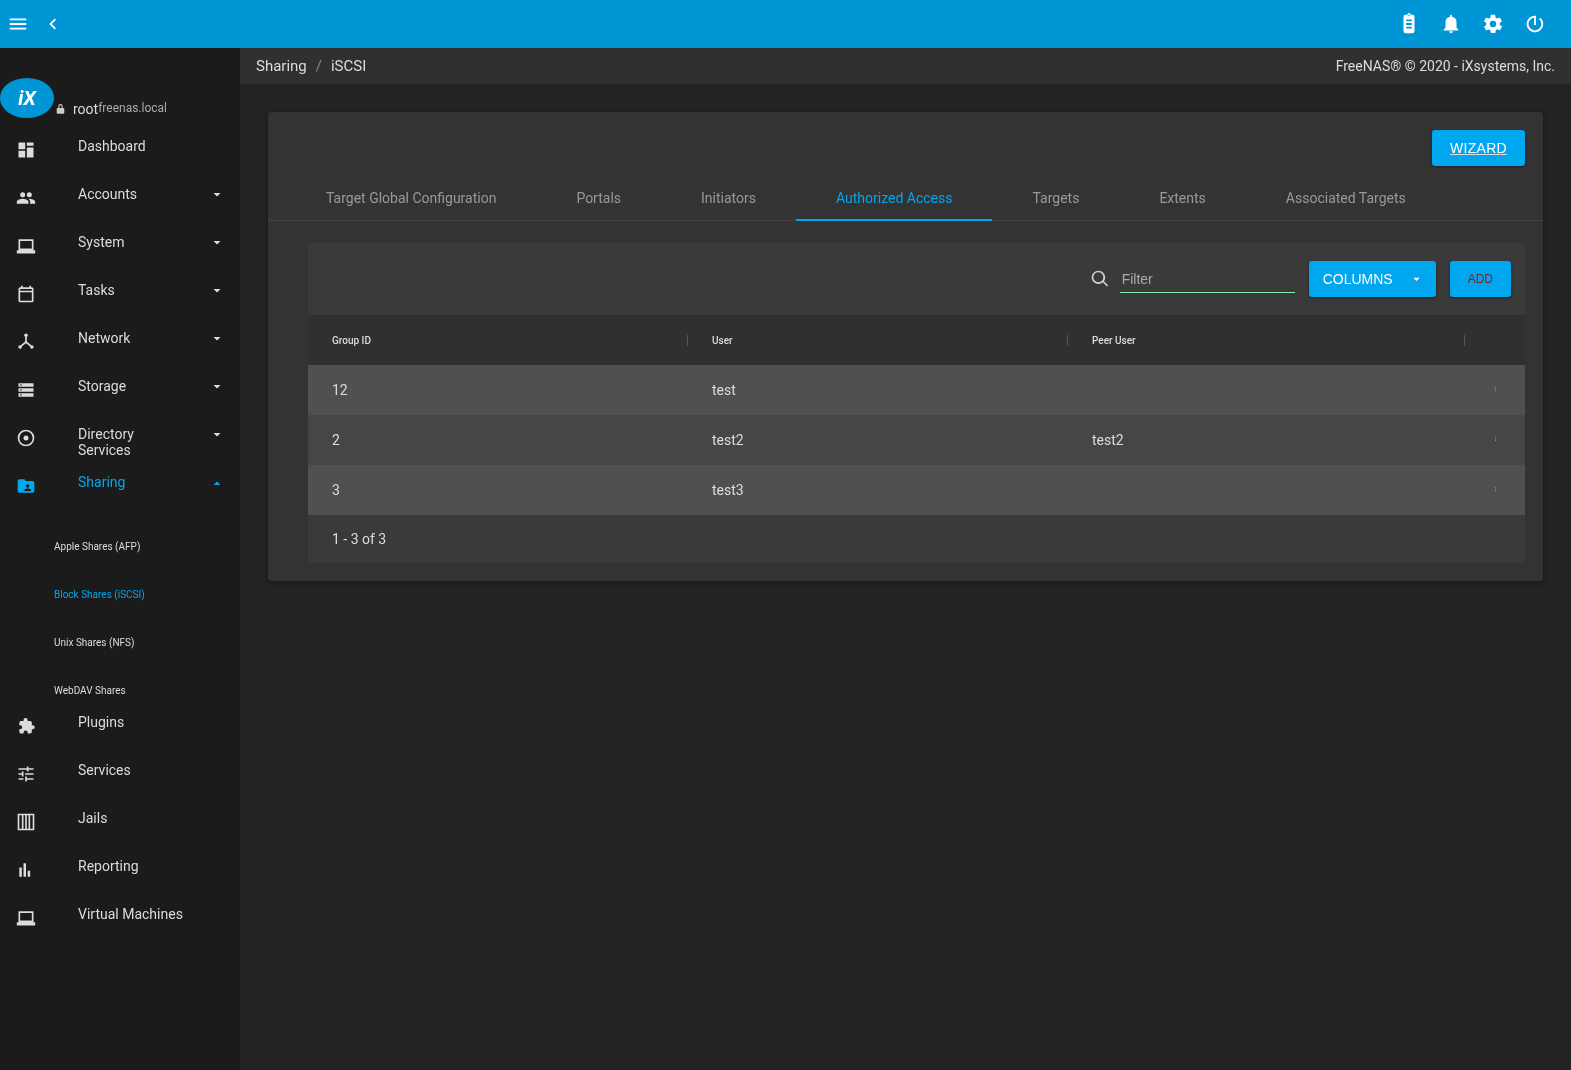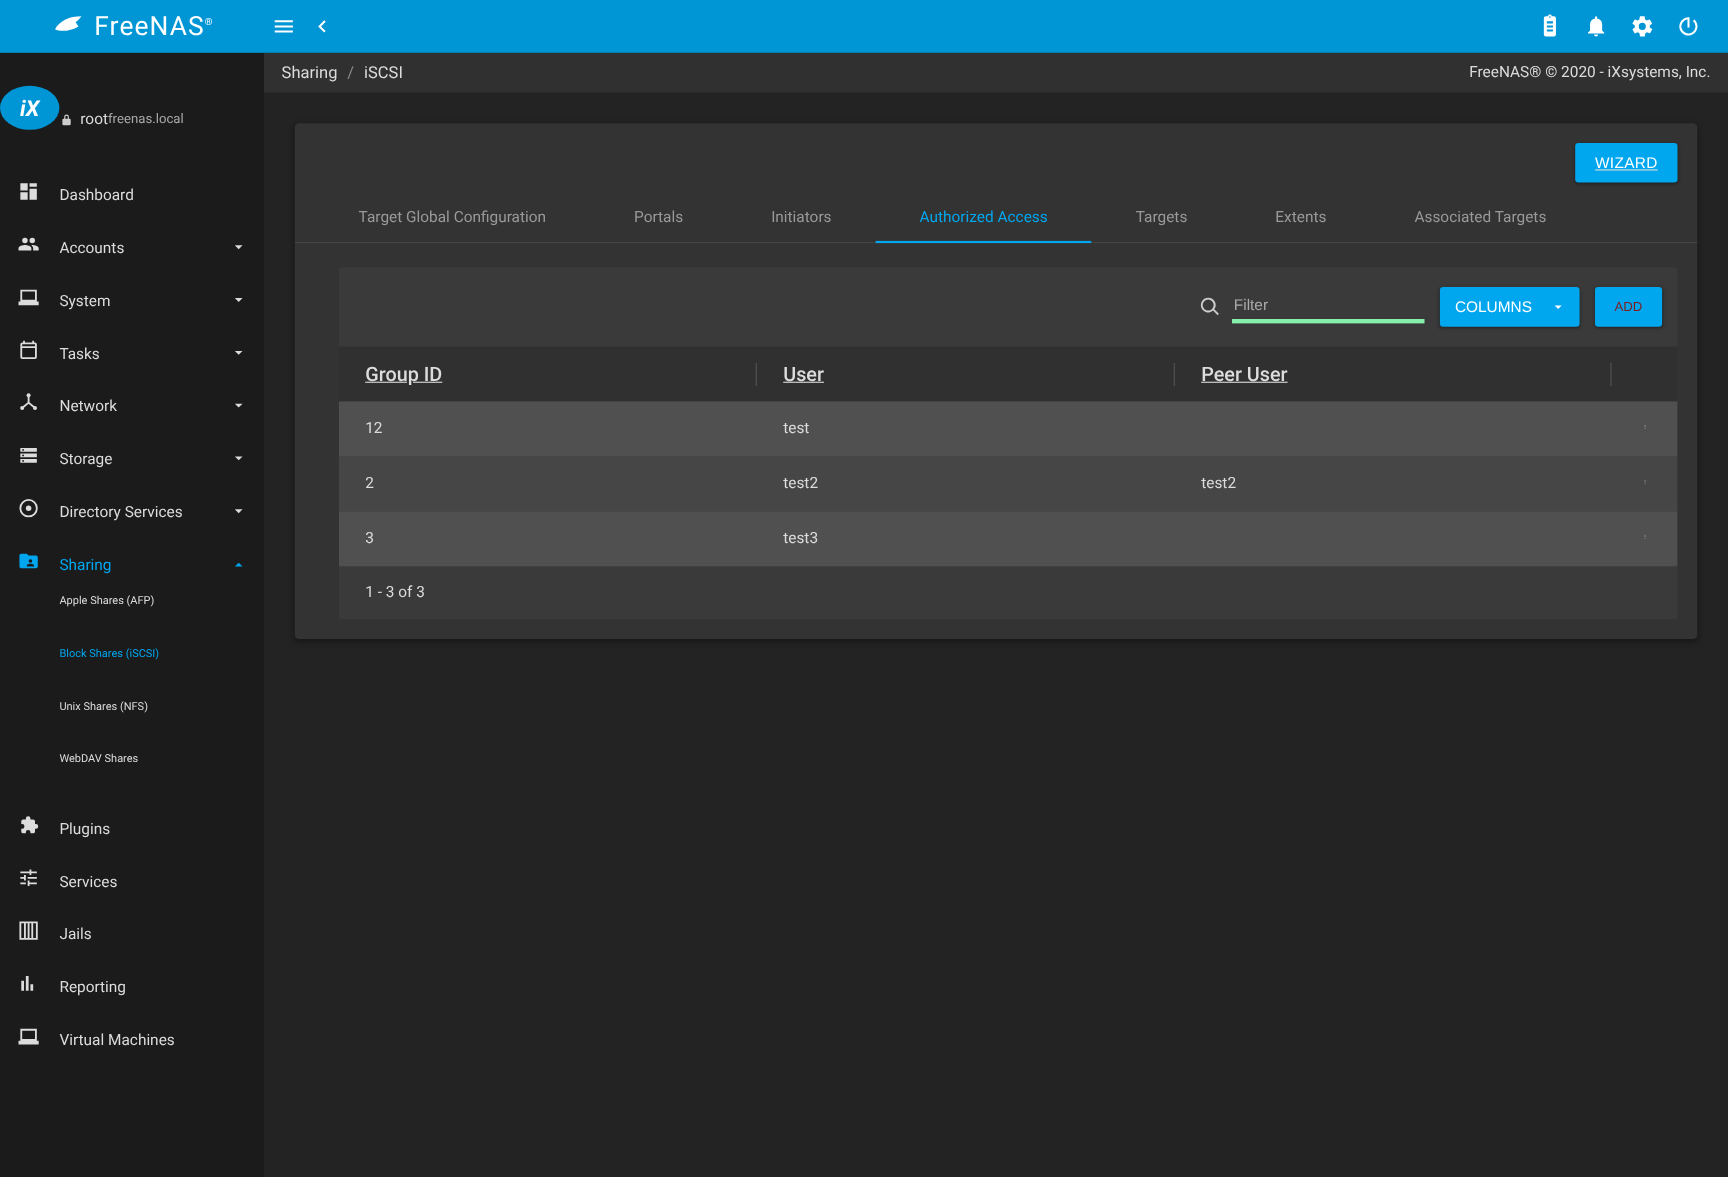--- a/index.html
+++ b/index.html
@@ -75,26 +75,27 @@
   .side-logo{
     width:54px;height:40px;border-radius:50%;
     background:var(--accent);
     display:flex;align-items:center;justify-content:center;
     font-weight:700;font-style:italic;font-size:20px;color:#fff;
   }
   .side-user{margin-top:22px;font-size:14px;color:var(--text);display:flex;align-items:center;gap:6px;}
   .side-host{margin-top:20px;font-size:12px;color:#aaa;}
   .side-user svg{width:13px;height:13px;fill:#ccc;}
   .nav-item{
-    display:flex;align-items:flex-end;
+    display:flex;align-items:flex-start;
     height:48px;
     padding:0 14px;
     color:var(--text);
     cursor:pointer;
     position:relative;
+    gap:24px;
   }
   .nav-item.active{color:var(--accent-bright);}
   .nav-icon{width:24px;height:24px;display:flex;align-items:center;justify-content:center;margin-right:16px;}
   .nav-icon svg{width:20px;height:20px;fill:currentColor;}
   .nav-label{flex:1;}
   .nav-chev{width:18px;height:18px;display:flex;align-items:center;justify-content:center;}
   .nav-chev svg{width:12px;height:12px;fill:currentColor;}
   .nav-sub{
     display:flex;align-items:center;height:48px;
     padding-left:54px;color:var(--text);cursor:pointer;font-size:10px;
@@ -140,40 +141,40 @@
     background:var(--panel-inner);border-radius:3px;overflow:hidden;
   }
   .toolbar{
     display:flex;align-items:center;justify-content:flex-end;
     padding:18px 14px;gap:14px;
     background:var(--panel-inner);
   }
   .search-wrap{display:flex;align-items:center;gap:10px;}
   .search-wrap svg{width:20px;height:20px;fill:#ccc;}
   .search-input{
-    background:transparent;border:none;border-bottom:4px solid #86efac;
+    background:transparent;border:none;border-bottom:1px solid #86efac;
     color:var(--text);font-size:14px;padding:5px 2px;width:175px;outline:none;
   }
   .search-input::placeholder{color:#aaa;}
   .btn-columns{
     background:var(--accent-bright);color:#fff;border:none;height:36px;
     padding:0 14px;border-radius:3px;font-size:14px;font-weight:500;
     display:flex;align-items:center;gap:18px;cursor:pointer;
     box-shadow:0 1px 3px rgba(0,0,0,.4);
   }
   .btn-columns svg{width:11px;height:11px;fill:#fff;}
   .btn-add{
     background:var(--accent-bright);color:#7f1d1d;border:none;height:36px;
     padding:0 18px;border-radius:3px;font-size:12px;font-weight:500;cursor:pointer;
     box-shadow:0 1px 3px rgba(0,0,0,.4);
   }
   .table{width:100%;}
   .thead{
     display:flex;background:var(--header-row);
-    height:50px;align-items:center;font-weight:500;color:var(--text);font-size:18px;text-decoration:underline;
+    height:50px;align-items:center;font-weight:500;color:var(--text);font-size:10px;
   }
   .thead .th,.trow .td{padding:0 24px;}
   .col-gid{width:380px;}
   .col-user{width:380px;}
   .col-peer{flex:1;}
   .col-act{width:60px;text-align:center;}
   .th{border-right:1px solid #555;}
   .th:last-child{border-right:none;}
   .trow{display:flex;height:50px;align-items:center;font-size:14px;color:var(--text);}
   .trow:nth-child(odd){background:var(--row-odd);}
@@ -269,26 +270,20 @@
     <g id="i-chart">
         <path d="M4 20V9h3v11H4zm5 0V4h3v16H9zm5 0v-7h3v7h-3z"></path>
       </g>
     <g id="i-shark">
         <path d="M3 14c3-6 10-9 18-9-2 3-4 4-4 4l2 3c-5 3-12 4-16 2z"></path>
       </g>
   </defs>
 </svg>
 
 <div class="topbar">
-  <div class="logo-area">
-    <svg viewBox="0 0 24 24">
-        <use href="#i-shark"></use>
-      </svg>
-    <span class="logo-text"><span>FreeNAS</span><sup>®</sup></span>
-  </div>
   <div class="topbar-icons-left">
     <div class="tb-icon">
         <svg viewBox="0 0 24 24">
           <use href="#i-menu"></use>
         </svg>
       </div>
     <div class="tb-icon">
         <svg viewBox="0 0 24 24">
           <use href="#i-chevleft"></use>
         </svg>

